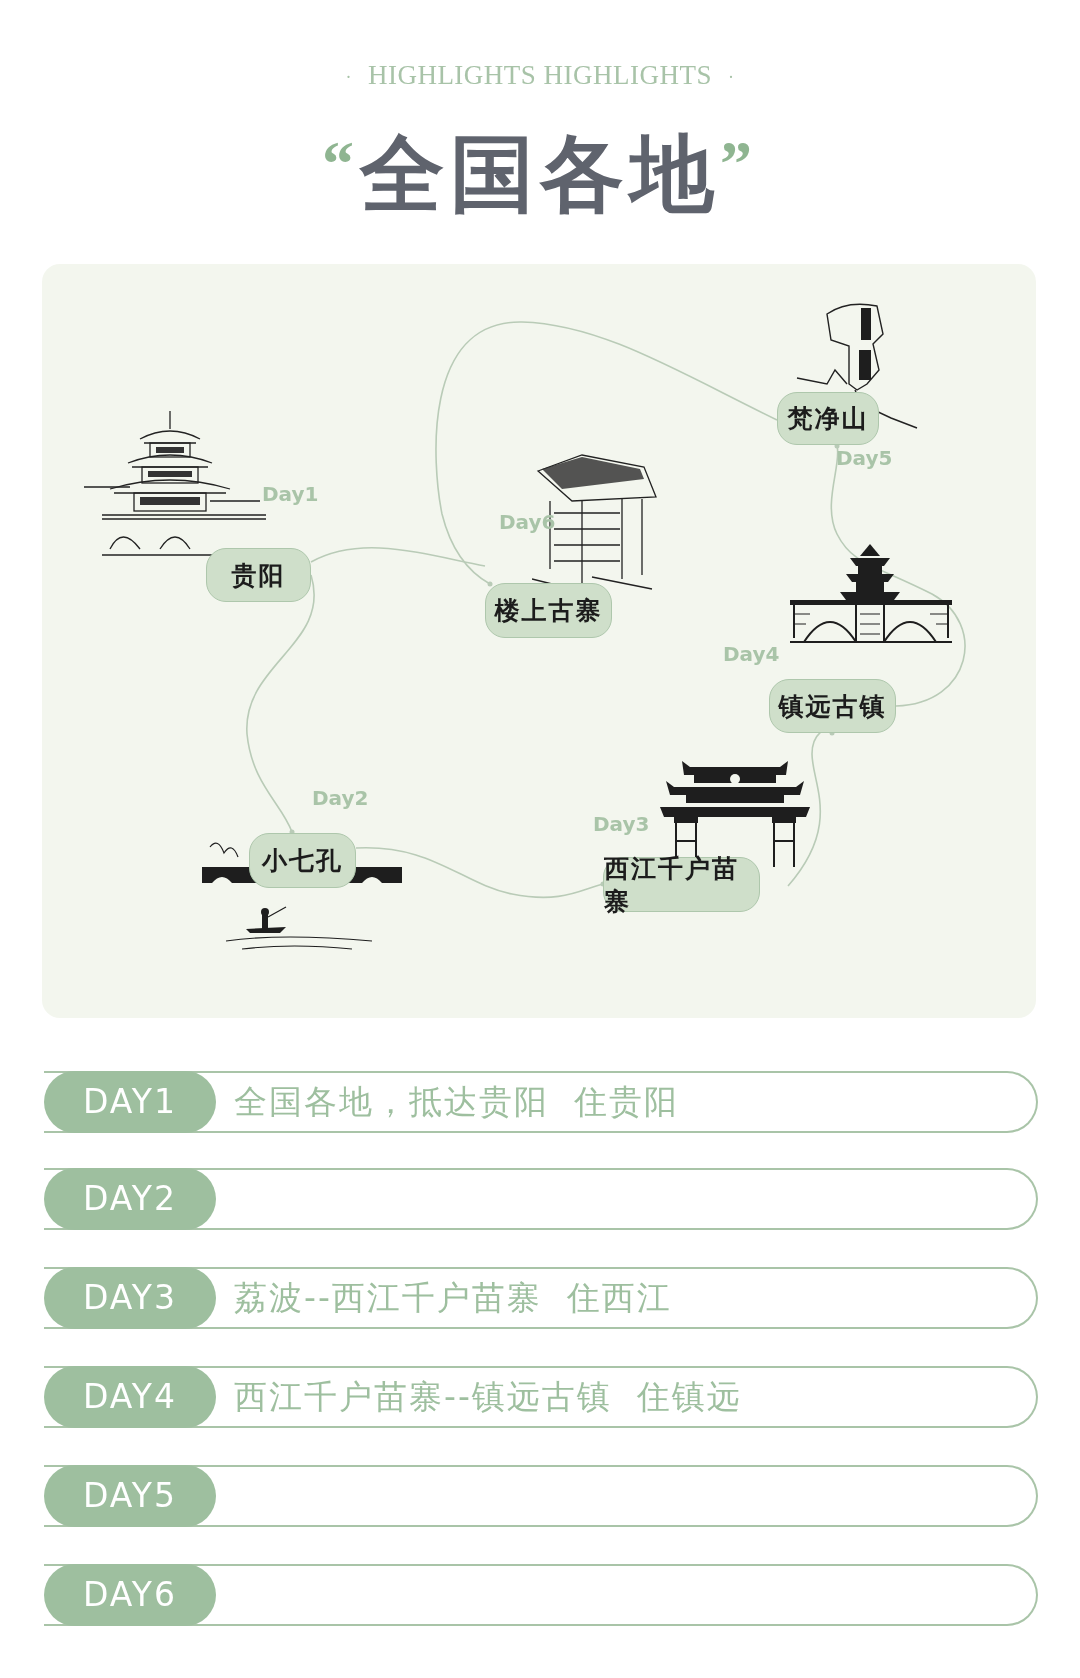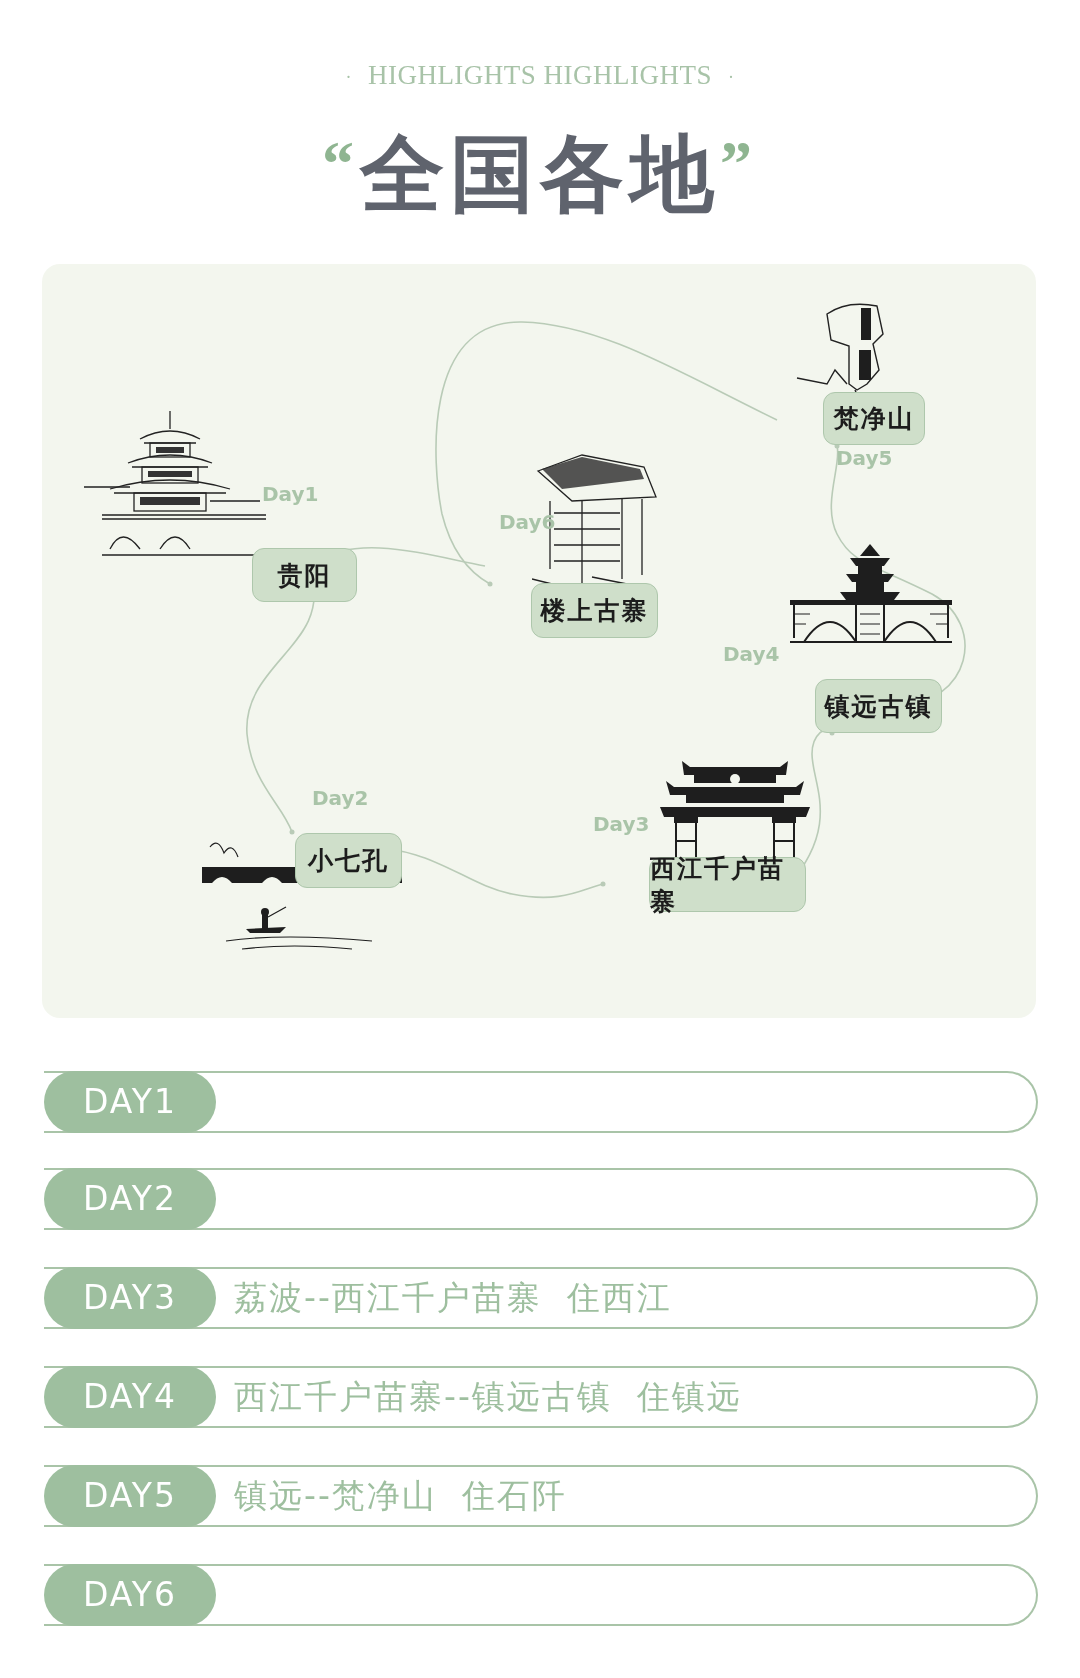--- a/index.html
+++ b/index.html
@@ -21,23 +21,23 @@
   .title .q {
     color: #8fb591; font-size: 64px; vertical-align: 18px; font-family: "Liberation Serif", serif; font-weight: bold;
   }
   .map-card {
     position: absolute; left: 42px; top: 264px; width: 994px; height: 754px;
     background: #f3f6ee; border-radius: 18px;
   }
   .map-card svg.routes { position: absolute; left: 0; top: 0; }
   .node {
     position: absolute; background: #cfdfca; border: 1.5px solid #aec7ac;
-    border-radius: 12px; display: flex; align-items: center; justify-content: center;
+    border-radius: 20px; display: flex; align-items: center; justify-content: center;
     font-family: "DejaVu Serif", "Liberation Serif", serif; font-weight: bold;
-    font-size: 25px; color: #1c1c1c; letter-spacing: 2px; box-sizing: border-box; margin-left: 46px;
+    font-size: 25px; color: #1c1c1c; letter-spacing: 2px; box-sizing: border-box;
   }
   .daylabel {
     position: absolute; font-family: "DejaVu Sans", sans-serif; font-weight: bold;
     font-size: 20px; color: #a9c4a8;
   }
   .sketch { position: absolute; }
   .row {
     position: absolute; left: 44px; width: 994px; height: 62px;
     border: 2.5px solid #a9c4a8; border-left: none; border-radius: 0 31px 31px 0;
     box-sizing: border-box; background: #ffffff;
@@ -202,31 +202,31 @@
   <div class="node" style="left:164px; top:284px; width:105px; height:54px;">贵阳</div>
   <div class="node" style="left:207px; top:569px; width:107px; height:55px;">小七孔</div>
   <div class="node" style="left:561px; top:593px; width:157px; height:55px;">西江千户苗寨</div>
   <div class="node" style="left:727px; top:415px; width:127px; height:54px;">镇远古镇</div>
   <div class="node" style="left:735px; top:128px; width:102px; height:53px;">梵净山</div>
   <div class="node" style="left:443px; top:319px; width:127px; height:55px;">楼上古寨</div>
 </div>
 
 <div class="row" style="top:1071px;">
   <div class="pill">DAY1</div>
+  <div class="desc">全国各地，抵达贵阳  住贵阳</div>
 </div>
 <div class="row" style="top:1168px;">
   <div class="pill">DAY2</div>
 </div>
 <div class="row" style="top:1267px;">
   <div class="pill">DAY3</div>
   <div class="desc">荔波--西江千户苗寨  住西江</div>
 </div>
 <div class="row" style="top:1366px;">
   <div class="pill">DAY4</div>
   <div class="desc">西江千户苗寨--镇远古镇  住镇远</div>
 </div>
 <div class="row" style="top:1465px;">
   <div class="pill">DAY5</div>
-  <div class="desc">镇远--梵净山  住石阡</div>
 </div>
 <div class="row" style="top:1564px;">
   <div class="pill">DAY6</div>
 </div>
 
 </body></html>

